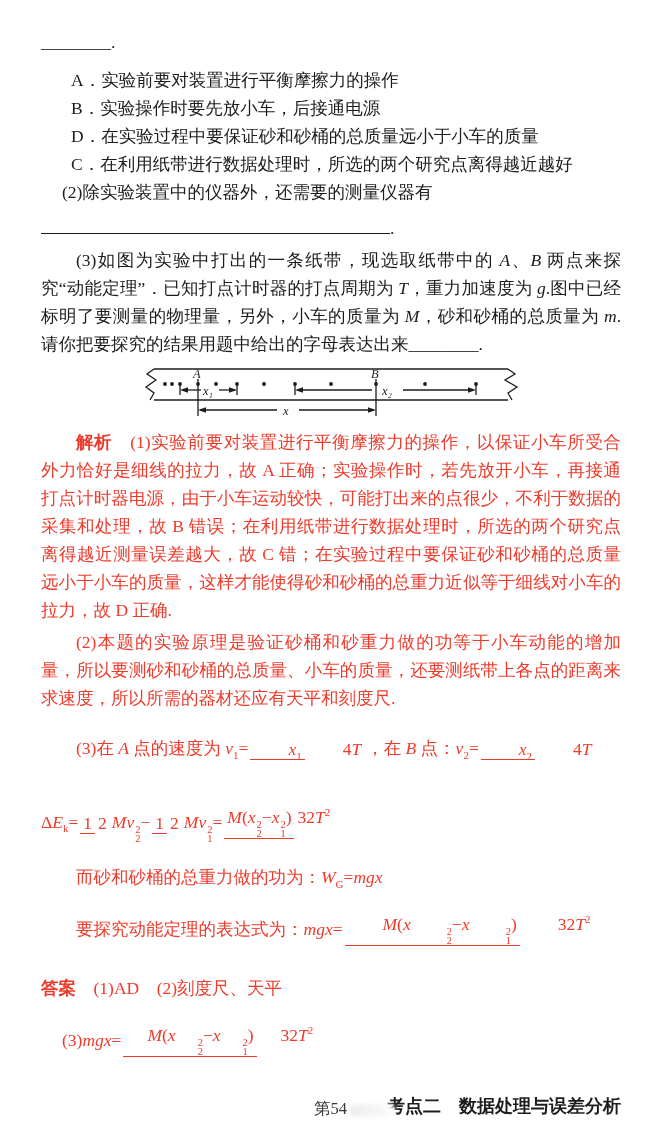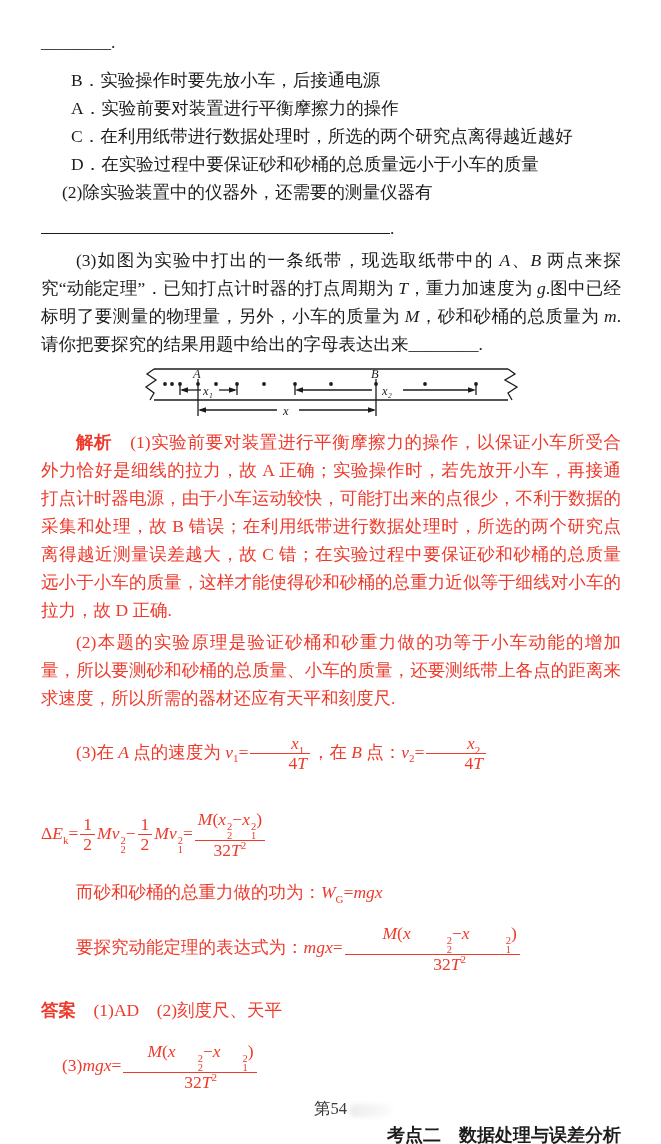--- a/index.html
+++ b/index.html
@@ -29,22 +29,22 @@
   .it{font-style:italic;}
   sub,sup{font-size:11px;line-height:0;}
   
   .ss{
     display:inline-flex;flex-direction:column;align-items:flex-start;
     font-size:10.5px;line-height:9px;vertical-align:-5px;margin-left:1px;
   }
   .ss .sse{display:block;}
   
   .frac{
-    display:inline-flex;flex-direction:column;text-align:center;
-    vertical-align:middle;margin:11px 2px;
+    display:inline-flex;flex-direction:row;text-align:center;
+    vertical-align:middle;margin:17px 2px;
   }
   .frac .fn{display:block;border-bottom:1.3px solid currentColor;padding:0 3px;line-height:1.1;}
   .frac .fd{display:block;padding:0 3px;line-height:1.1;}
   .fline{line-height:normal;padding:7px 0;}
   .tape-wrap{margin:6px 0 2px 0;text-align:center;}
   .tape-wrap svg{display:inline-block;}
   .svg-label{font-family:"Liberation Serif","DejaVu Serif",serif;}
   .heading2{
     text-align:right;font-weight:bold;font-size:18px;line-height:30px;
     font-family:"Liberation Sans","DejaVu Sans",sans-serif;
@@ -61,24 +61,24 @@
   } .mt8{margin-top:8px;} .mt4{margin-top:4px;}
 </style>
 </head>
 <body>
 
 <div class="page">
 
   <p class="blankline">________.</p>
 
   <div class="mt4">
+    <p class="opt"><span>A．</span><span>实验前要对装置进行平衡摩擦力的操作</span></p>
     <p class="opt"><span>B．</span><span>实验操作时要先放小车，后接通电源</span></p>
-    <p class="opt"><span>A．</span><span>实验前要对装置进行平衡摩擦力的操作</span></p>
+    <p class="opt"><span>D．</span><span>在实验过程中要保证砂和砂桶的总质量远小于小车的质量</span></p>
     <p class="opt"><span>C．</span><span>在利用纸带进行数据处理时，所选的两个研究点离得越近越好</span></p>
-    <p class="opt"><span>D．</span><span>在实验过程中要保证砂和砂桶的总质量远小于小车的质量</span></p>
   </div>
 
   <p class="ind1">(2)除实验装置中的仪器外，还需要的测量仪器有</p>
   <p class="mt8"><span class="underline-long"></span><span>.</span></p>
 
   <p class="ind2 mt4">(3)如图为实验中打出的一条纸带，现选取纸带中的 <span class="it">A</span>、<span class="it">B</span> 两点来探究“动能定理”．已知打点计时器的打点周期为 <span class="it">T</span>，重力加速度为 <span class="it">g</span>.图中已经标明了要测量的物理量，另外，小车的质量为 <span class="it">M</span>，砂和砂桶的总质量为 <span class="it">m</span>.请你把要探究的结果用题中给出的字母表达出来________.</p>
 
   <div class="tape-wrap">
     <svg width="385" height="58" viewBox="0 0 385 58">
       <g stroke="#1c1c1c" stroke-width="1.3" fill="none">

